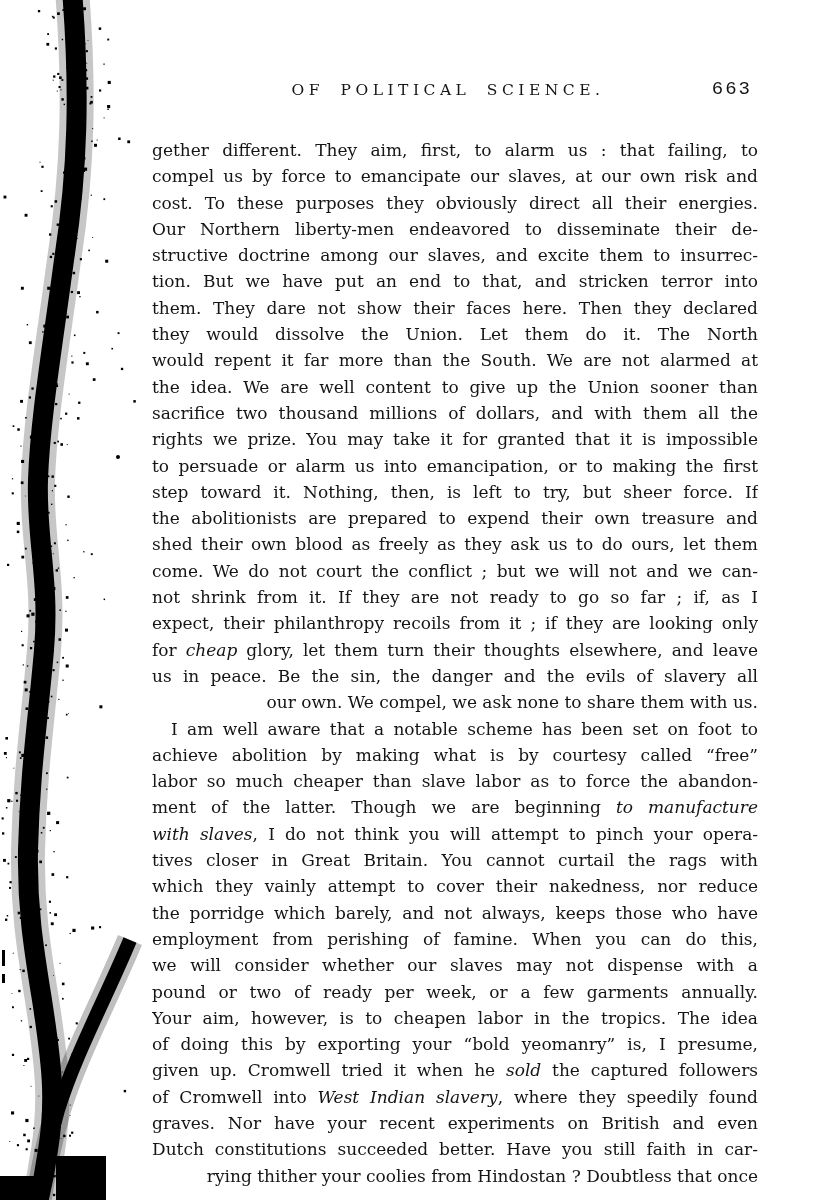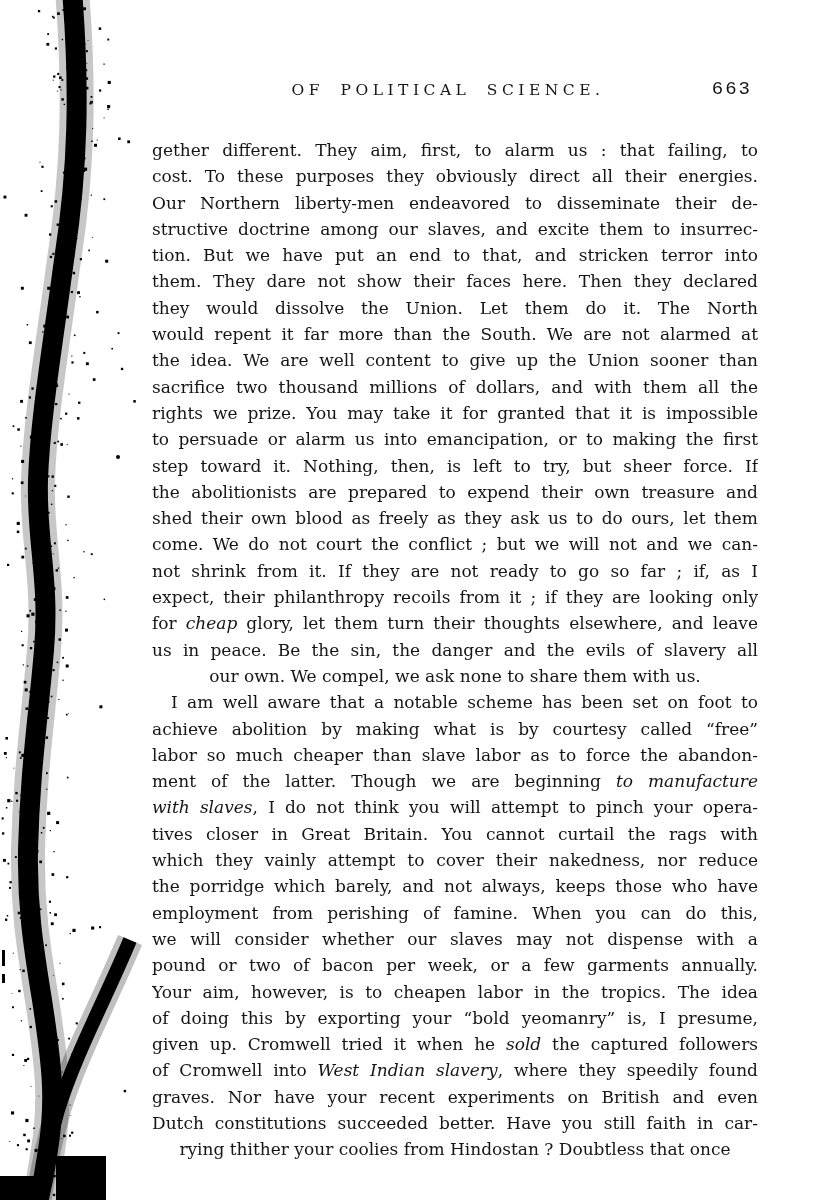--- a/index.html
+++ b/index.html
@@ -17,21 +17,21 @@
   .head-title{
     position:absolute;left:50%;transform:translateX(-50%);
     margin-left:-7px;
     font-size:15.5px;letter-spacing:4.5px;word-spacing:7px;
     white-space:nowrap;
   }
   .page-num{position:absolute;right:6px;top:-3px;font-size:19px;letter-spacing:2px;font-family:Liberation Mono, monospace;}
   .body-text{margin-top:32px;font-size:17px;}
   .line{height:26.3px;overflow:hidden;text-align:justify;}
   .line:not(.last)::after{content:"";display:inline-block;width:100%;height:0;}
-  .line.last{text-align:center;}
+  .line.last{text-align:right;}
   .line.indent{text-indent:19px;}
   .line i{font-style:italic;}
 </style>
 </head>
 <body>
 
 <svg class="gutter" width="180" height="1200" viewBox="0 0 180 1200" aria-hidden="true">
   <g fill="#000" stroke="none">
     <rect x="0" y="1176" width="40" height="24"></rect>
     <rect x="56" y="1156" width="50" height="44"></rect>
@@ -493,20 +493,21 @@
 </svg>
 
 <div class="content">
   <div class="running-head">
     <span class="head-title">OF POLITICAL SCIENCE.</span>
     <span class="page-num">663</span>
   </div>
   <div class="body-text">
       <div>
         <div class="line"><span>gether different. They aim, first, to alarm us : that failing, to</span></div>
+        <div class="line"><span>compel us by force to emancipate our slaves, at our own risk and</span></div>
         <div class="line"><span>cost. To these purposes they obviously direct all their energies.</span></div>
         <div class="line"><span>Our Northern liberty-men endeavored to disseminate their de-</span></div>
         <div class="line"><span>structive doctrine among our slaves, and excite them to insurrec-</span></div>
         <div class="line"><span>tion. But we have put an end to that, and stricken terror into</span></div>
         <div class="line"><span>them. They dare not show their faces here. Then they declared</span></div>
         <div class="line"><span>they would dissolve the Union. Let them do it. The North</span></div>
         <div class="line"><span>would repent it far more than the South. We are not alarmed at</span></div>
         <div class="line"><span>the idea. We are well content to give up the Union sooner than</span></div>
         <div class="line"><span>sacrifice two thousand millions of dollars, and with them all the</span></div>
         <div class="line"><span>rights we prize. You may take it for granted that it is impossible</span></div>
@@ -525,21 +526,21 @@
         <div class="line indent"><span>I am well aware that a notable scheme has been set on foot to</span></div>
         <div class="line"><span>achieve abolition by making what is by courtesy called “free”</span></div>
         <div class="line"><span>labor so much cheaper than slave labor as to force the abandon-</span></div>
         <div class="line"><span>ment of the latter. Though we are beginning </span><i>to manufacture</i></div>
         <div class="line"><i>with slaves</i><span>, I do not think you will attempt to pinch your opera-</span></div>
         <div class="line"><span>tives closer in Great Britain. You cannot curtail the rags with</span></div>
         <div class="line"><span>which they vainly attempt to cover their nakedness, nor reduce</span></div>
         <div class="line"><span>the porridge which barely, and not always, keeps those who have</span></div>
         <div class="line"><span>employment from perishing of famine. When you can do this,</span></div>
         <div class="line"><span>we will consider whether our slaves may not dispense with a</span></div>
-        <div class="line"><span>pound or two of bacon per week, or a few garments annually.</span></div>
+        <div class="line"><span>pound or two of ready per week, or a few garments annually.</span></div>
         <div class="line"><span>Your aim, however, is to cheapen labor in the tropics. The idea</span></div>
         <div class="line"><span>of doing this by exporting your “bold yeomanry” is, I presume,</span></div>
         <div class="line"><span>given up. Cromwell tried it when he </span><i>sold</i><span> the captured followers</span></div>
         <div class="line"><span>of Cromwell into </span><i>West Indian slavery</i><span>, where they speedily found</span></div>
         <div class="line"><span>graves. Nor have your recent experiments on British and even</span></div>
         <div class="line"><span>Dutch constitutions succeeded better. Have you still faith in car-</span></div>
         <div class="line last"><span>rying thither your coolies from Hindostan ? Doubtless that once</span></div>
       </div>
     </div>
 </div>

